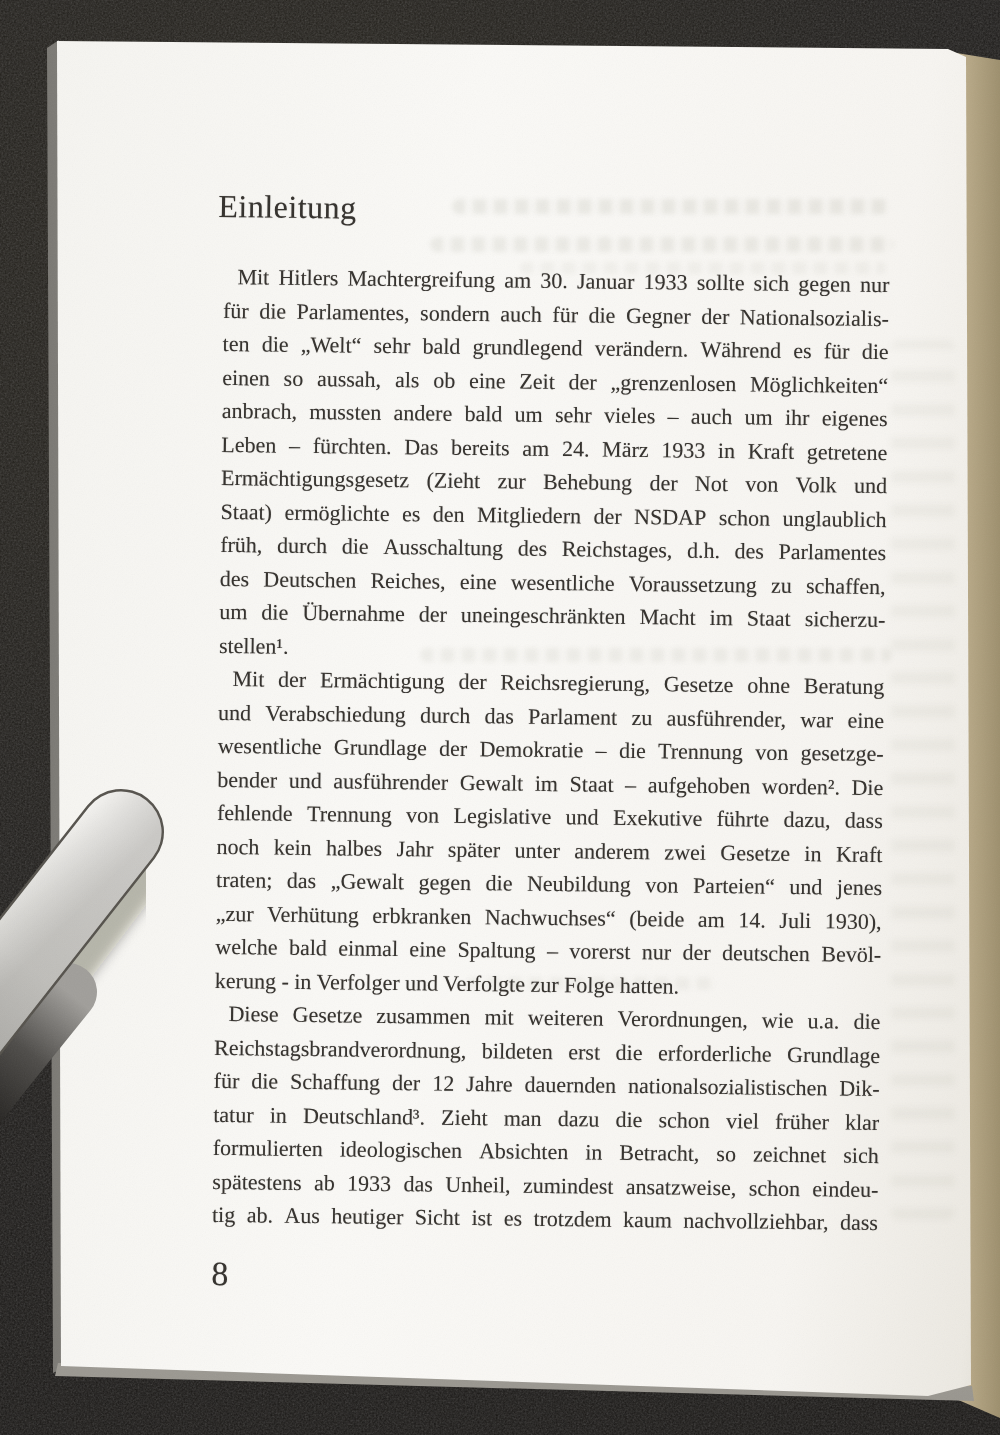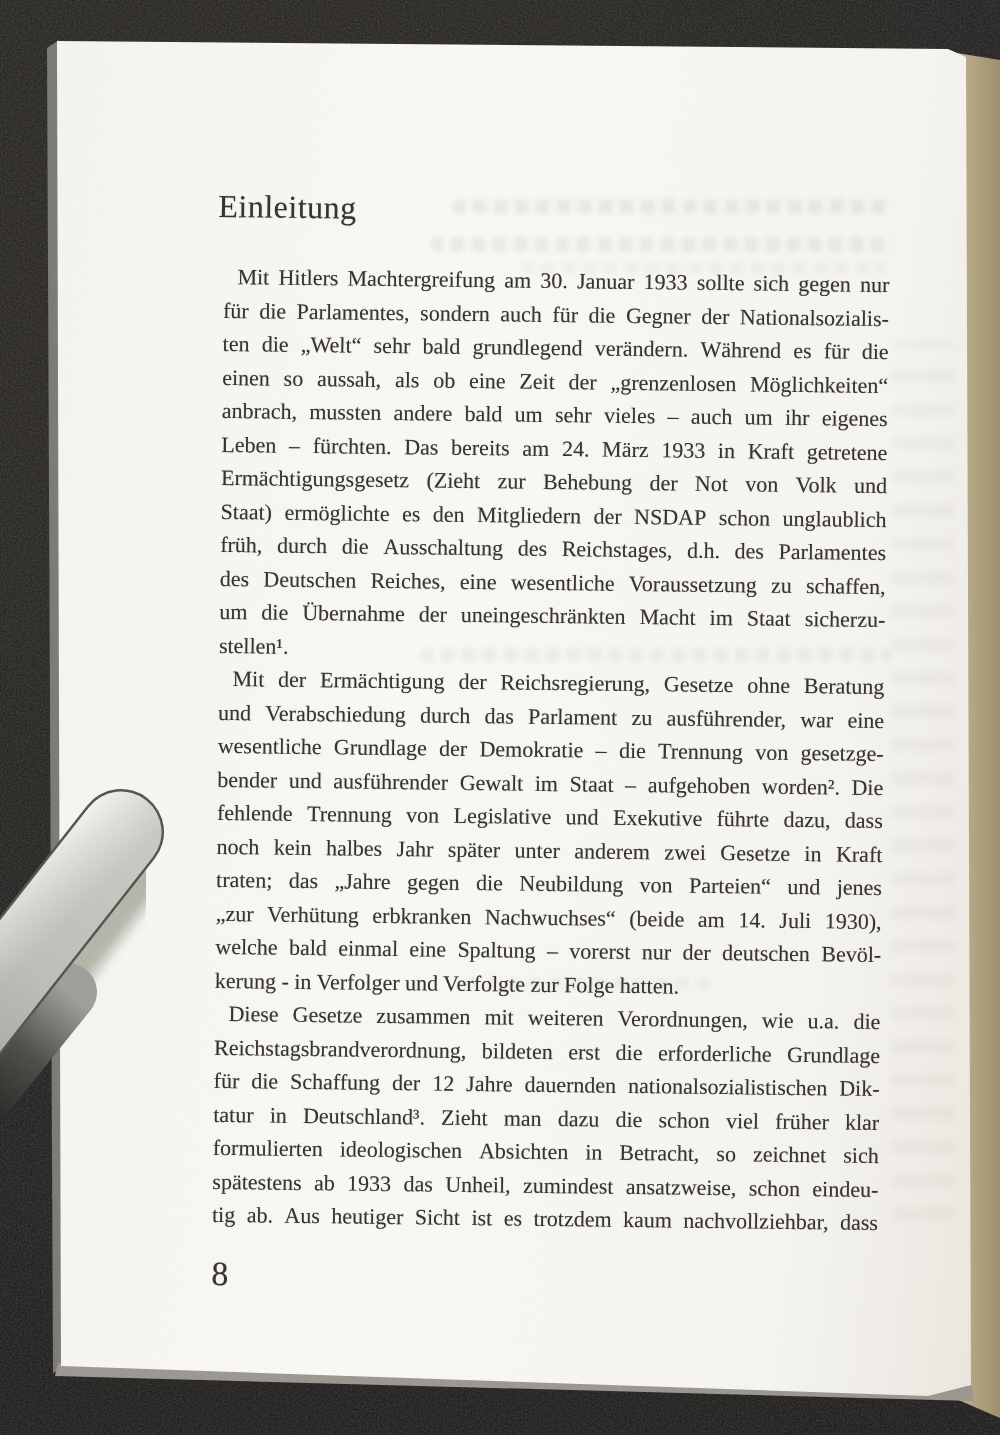--- a/index.html
+++ b/index.html
@@ -297,21 +297,21 @@
           <span>unter</span>
           <span>anderem</span>
           <span>zwei</span>
           <span>Gesetze</span>
           <span>in</span>
           <span>Kraft</span>
         </div>
         <div class="line">
           <span>traten;</span>
           <span>das</span>
-          <span>„Jahre</span>
+          <span>„Gewalt</span>
           <span>gegen</span>
           <span>die</span>
           <span>Neubildung</span>
           <span>von</span>
           <span>Parteien“</span>
           <span>und</span>
           <span>jenes</span>
         </div>
         <div class="line">
           <span>„zur</span>

